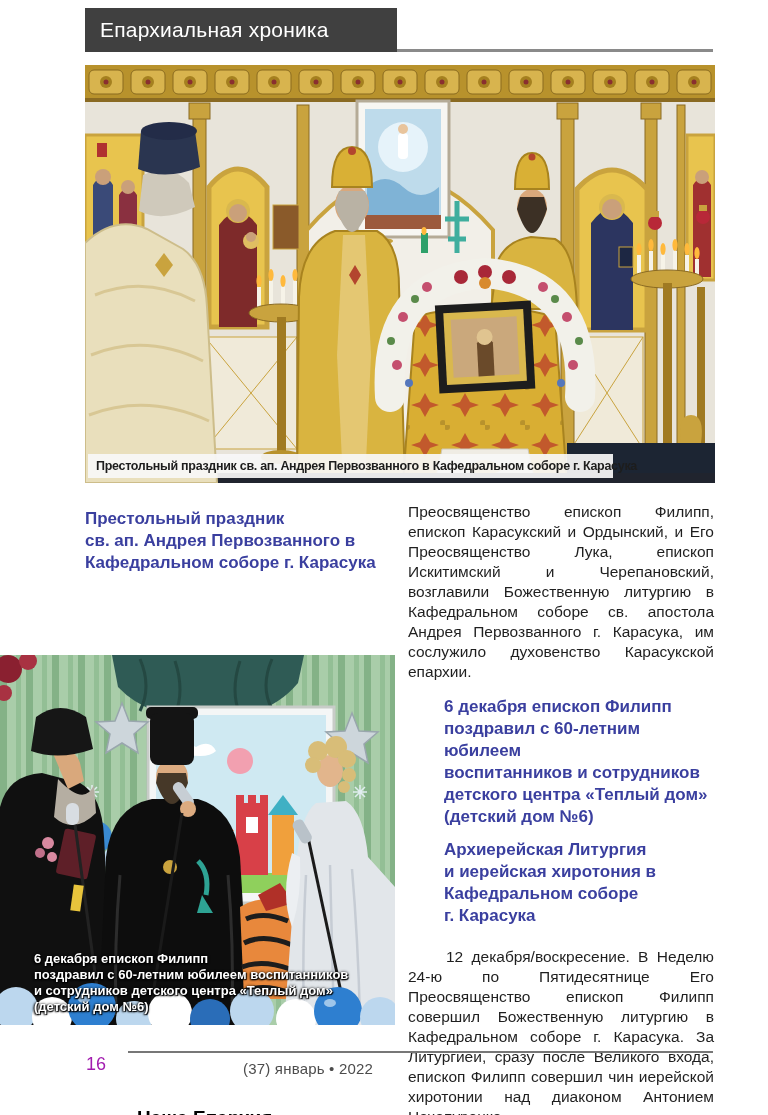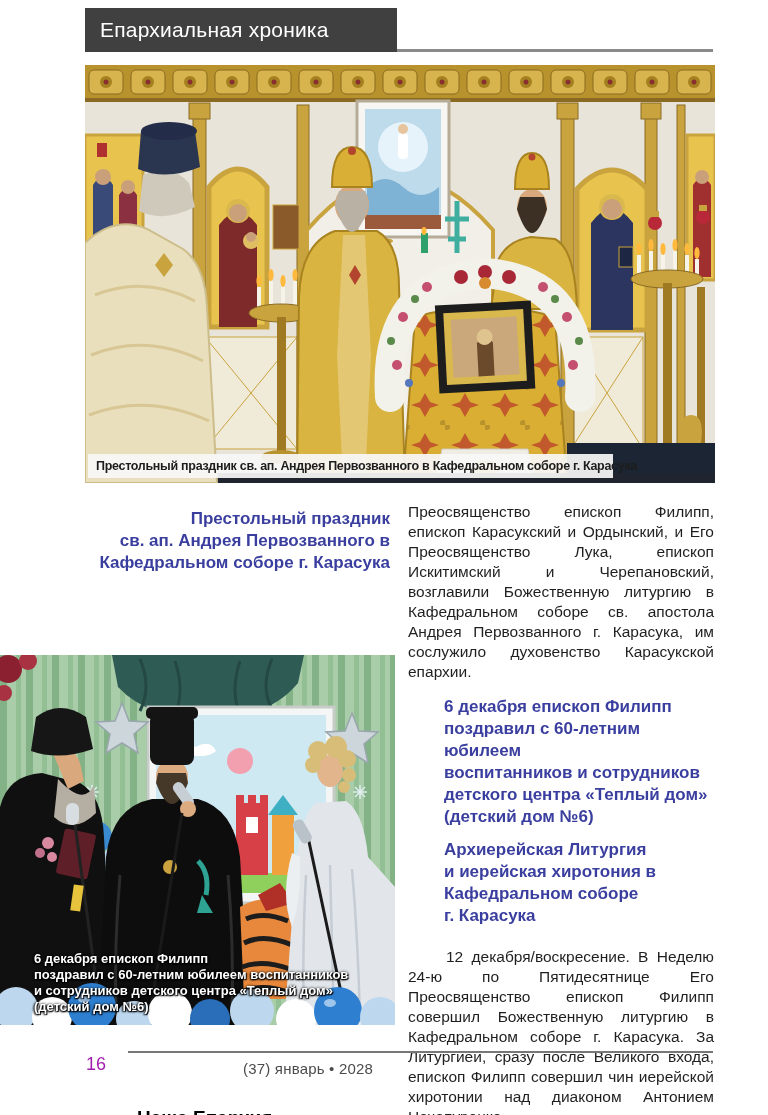--- a/index.html
+++ b/index.html
@@ -18,21 +18,21 @@
   .photo-caption-strip span{font-size:12.5px;font-weight:bold;color:#1d1d1d;letter-spacing:-0.3px;white-space:nowrap;}
   .bottom-photo{position:absolute;left:0;top:655px;width:395px;height:370px;overflow:hidden;}
   .bottom-caption{position:absolute;left:34px;top:296px;width:345px;font-size:13px;font-weight:bold;
       color:#ffffff;line-height:16px;white-space:pre-line;
       text-shadow:0 0 3px #000,1px 1px 1px #000,-1px 1px 2px #000;}
   
   .col{position:absolute;box-sizing:border-box;}
   .col-left{left:85px;top:508px;width:305px;}
   .col-right{left:408px;top:502px;width:306px;}
   .blue-head{color:#3a3f9f;font-weight:bold;font-size:17px;line-height:22px;white-space:pre-line;margin:0;}
-  .blue-head.centered{text-align:right;}
+  .blue-head.centered{text-align:left;}
   .blue-head.indented{margin-left:36px;}
   .body-par{font-size:15.5px;line-height:20px;text-align:justify;margin:0;}
   .indent-first{text-indent:38px;}
   .col-left .body-par{margin-top:15px;}
   .mt14{margin-top:14px;} .mt12{margin-top:11px;} .mt2{margin-top:20px;}
   .lead-bold{font-weight:bold;}
   
   .footer-rule{position:absolute;left:128px;top:1051px;width:585px;height:2px;background:#777777;}
   .footer-pagenum{position:absolute;left:86px;top:1054px;font-size:18px;color:#a21caf;}
   .footer-pub{position:absolute;left:137px;top:1059px;font-size:19px;font-weight:bold;color:#000000;margin-top:48px;}
@@ -410,15 +410,15 @@
     </svg>
     <div class="bottom-caption">6 декабря епископ Филипп
 поздравил с 60-летним юбилеем воспитанников
 и сотрудников детского центра «Теплый дом»
 (детский дом №6)</div>
   </div>
 
   <div class="footer-rule"></div>
   <div class="footer-pagenum">16</div>
   <div class="footer-pub">Наша Епархия</div>
-  <div class="footer-issue">(37) январь • 2028</div>
+  <div class="footer-issue">(37) январь • 2022</div>
 
 </div>
 
 </body></html>

